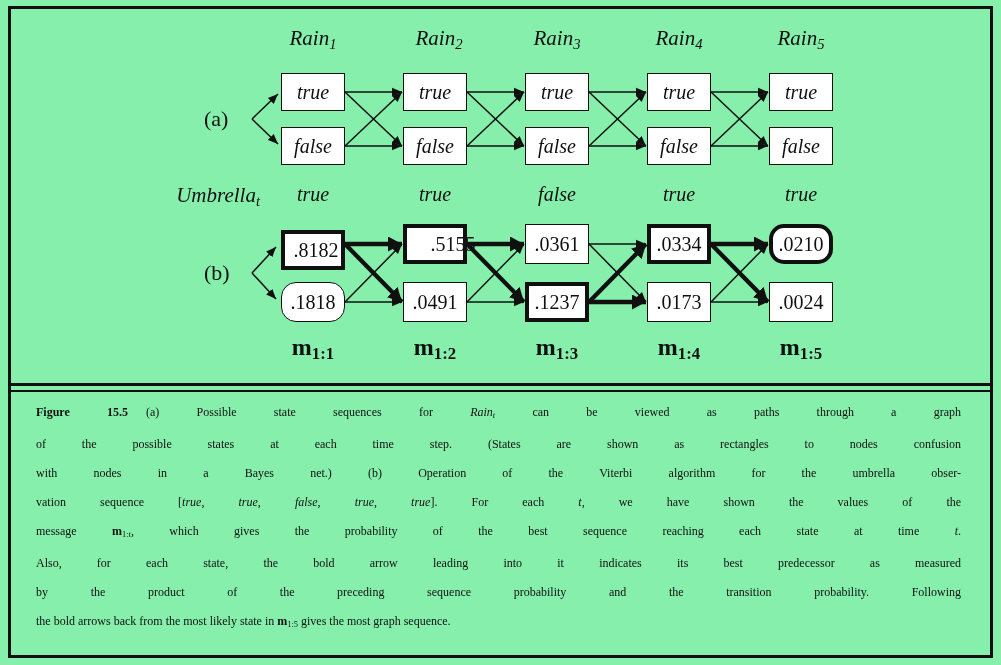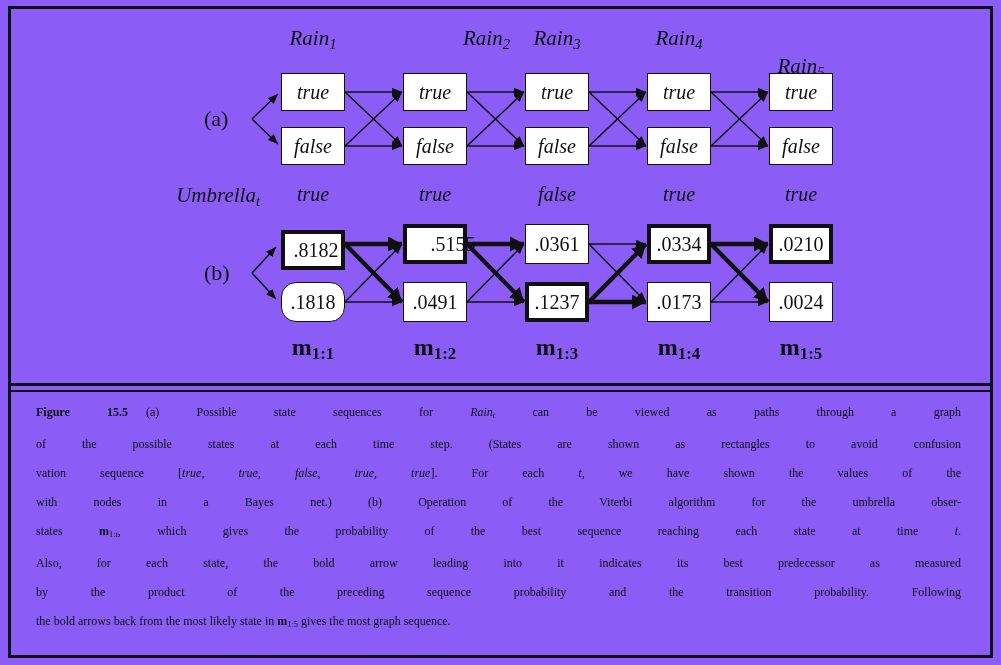--- a/index.html
+++ b/index.html
@@ -1,17 +1,17 @@
 <!DOCTYPE html>
 <html><head>
 <meta charset="utf-8">
 <style>
   html,body{margin:0;padding:0;background:#e8e8e4;}
   .page{
-    position:relative;width:1001px;height:665px;background:#8b5cf6;
+    position:relative;width:1001px;height:665px;background:#86efac;
     font-family:"Liberation Serif","DejaVu Serif",serif;color:#101010;
     overflow:hidden;
   }
   .frame{position:absolute;left:8px;top:6px;right:8px;bottom:7px;border:3px solid #101010;}
   .divider{position:absolute;left:8px;right:8px;top:383px;height:4px;
     border-top:3px solid #101010;border-bottom:2px solid #101010;}
   svg.arrows{position:absolute;left:0;top:0;z-index:1;}
   line.thin{stroke:#101010;stroke-width:1.5;marker-end:url(#mt);}
   line.bold{stroke:#101010;stroke-width:4.3;marker-end:url(#mb);}
   .hdr{position:absolute;width:110px;text-align:center;font-size:21px;z-index:2;}
@@ -92,24 +92,24 @@
     <line class="bold" x1="589" y1="302" x2="646" y2="244"></line>
     <line class="bold" x1="589" y1="302" x2="646" y2="302"></line>
 
     <line class="bold" x1="711" y1="244" x2="768" y2="244"></line>
     <line class="bold" x1="711" y1="244" x2="768" y2="302"></line>
     <line class="thin" x1="711" y1="302" x2="768" y2="244"></line>
     <line class="thin" x1="711" y1="302" x2="768" y2="302"></line>
   </svg>
 
   <div class="hdr" style="left:258px;top:26px;"><span class="i">Rain</span><span class="s i">1</span></div>
-  <div class="hdr" style="left:400px;top:26px;text-align:right;"><span class="i">Rain</span><span class="s i">2</span></div>
+  <div class="hdr" style="left:384px;top:26px;"><span class="i">Rain</span><span class="s i">2</span></div>
   <div class="hdr" style="left:502px;top:26px;"><span class="i">Rain</span><span class="s i">3</span></div>
   <div class="hdr" style="left:624px;top:26px;"><span class="i">Rain</span><span class="s i">4</span></div>
-  <div class="hdr" style="left:746px;top:26px;margin-top:28px;"><span class="i">Rain</span><span class="s i">5</span></div>
+  <div class="hdr" style="left:746px;top:26px;"><span class="i">Rain</span><span class="s i">5</span></div>
 
   <div class="plab" style="left:204px;top:106px;">(a)</div>
 
   <div class="sbox" style="left:281px;top:73px;">true</div>
   <div class="sbox" style="left:403px;top:73px;">true</div>
   <div class="sbox" style="left:525px;top:73px;">true</div>
   <div class="sbox" style="left:647px;top:73px;">true</div>
   <div class="sbox" style="left:769px;top:73px;">true</div>
   <div class="sbox" style="left:281px;top:127px;">false</div>
   <div class="sbox" style="left:403px;top:127px;">false</div>
@@ -123,36 +123,36 @@
   <div class="obs" style="left:502px;top:183px;">false</div>
   <div class="obs" style="left:624px;top:183px;">true</div>
   <div class="obs" style="left:746px;top:183px;">true</div>
 
   <div class="plab" style="left:204px;top:260px;">(b)</div>
 
   <div class="vbox boldbox" style="left:281px;top:230px;padding-left:6px;">.8182</div>
   <div class="vbox boldbox" style="left:403px;top:224px;padding-left:36px;">.5155</div>
   <div class="vbox" style="left:525px;top:224px;">.0361</div>
   <div class="vbox boldbox" style="left:647px;top:224px;">.0334</div>
-  <div class="vbox boldbox" style="left:769px;top:224px;">.0210</div>
+  <div class="vbox boldbox" style="left:769px;top:224px;border-radius:15px;">.0210</div>
   <div class="vbox" style="left:281px;top:282px;border-radius:15px;">.1818</div>
   <div class="vbox" style="left:403px;top:282px;">.0491</div>
   <div class="vbox boldbox" style="left:525px;top:282px;">.1237</div>
   <div class="vbox" style="left:647px;top:282px;">.0173</div>
   <div class="vbox" style="left:769px;top:282px;">.0024</div>
 
   <div class="mlab" style="left:258px;top:334px;"><span class="b">m</span><span class="s">1:1</span></div>
   <div class="mlab" style="left:380px;top:334px;"><span class="b">m</span><span class="s">1:2</span></div>
   <div class="mlab" style="left:502px;top:334px;"><span class="b">m</span><span class="s">1:3</span></div>
   <div class="mlab" style="left:624px;top:334px;"><span class="b">m</span><span class="s">1:4</span></div>
   <div class="mlab" style="left:746px;top:334px;"><span class="b">m</span><span class="s">1:5</span></div>
 
   <div class="caption">
     <div class="cap-line"><span class="b figlabel">Figure 15.5</span><span>(a) Possible state sequences for </span><span class="i">Rain</span><span class="s i">t</span><span> can be viewed as paths through a graph</span></div>
-    <div class="cap-line"><span>of the possible states at each time step. (States are shown as rectangles to avoid confusion</span></div>
+    <div class="cap-line"><span>of the possible states at each time step. (States are shown as rectangles to nodes confusion</span></div>
+    <div class="cap-line"><span>with nodes in a Bayes net.) (b) Operation of the Viterbi algorithm for the umbrella obser-</span></div>
     <div class="cap-line"><span>vation sequence [</span><span class="i">true</span><span>, </span><span class="i">true</span><span>, </span><span class="i">false</span><span>, </span><span class="i">true</span><span>, </span><span class="i">true</span><span>]. For each </span><span class="i">t</span><span>, we have shown the values of the</span></div>
-    <div class="cap-line"><span>with nodes in a Bayes net.) (b) Operation of the Viterbi algorithm for the umbrella obser-</span></div>
-    <div class="cap-line"><span>states </span><span class="b">m</span><span class="s">1:</span><span class="s i">t</span><span>, which gives the probability of the best sequence reaching each state at time </span><span class="i">t</span><span>.</span></div>
+    <div class="cap-line"><span>message </span><span class="b">m</span><span class="s">1:</span><span class="s i">t</span><span>, which gives the probability of the best sequence reaching each state at time </span><span class="i">t</span><span>.</span></div>
     <div class="cap-line"><span>Also, for each state, the bold arrow leading into it indicates its best predecessor as measured</span></div>
     <div class="cap-line"><span>by the product of the preceding sequence probability and the transition probability. Following</span></div>
     <div class="cap-line last"><span>the bold arrows back from the most likely state in </span><span class="b">m</span><span class="s">1:5</span><span> gives the most graph sequence.</span></div>
   </div>
 </div>
 
 </body></html>

